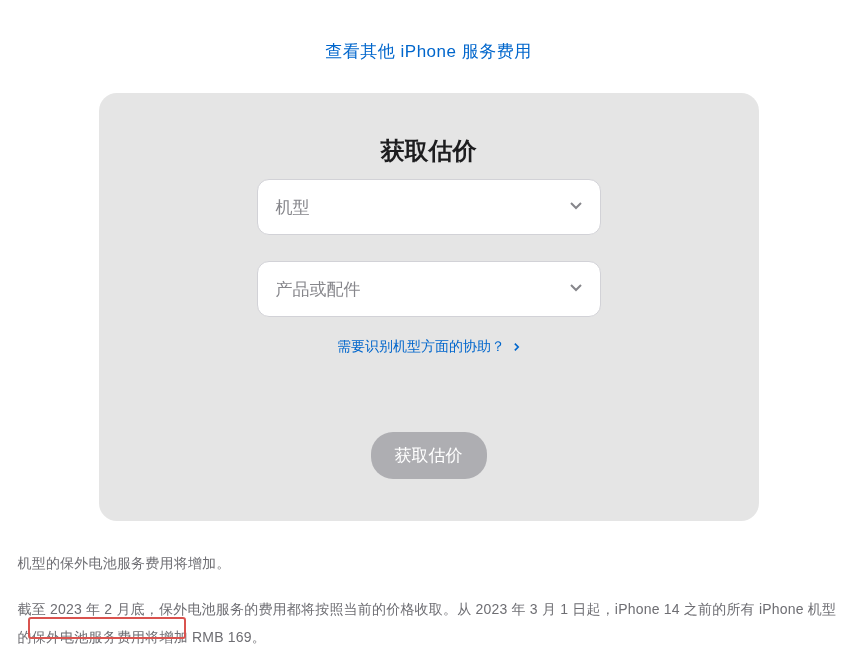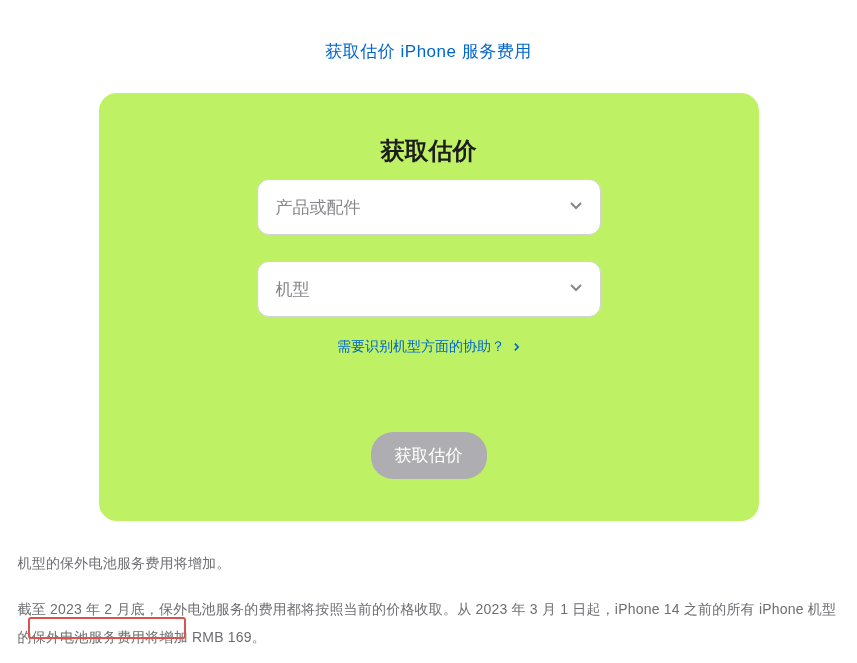--- a/index.html
+++ b/index.html
@@ -21,21 +21,21 @@
       text-align: center;
       padding: 40px 0 30px;
     }
     .top-link a {
       color: #0066cc;
       text-decoration: none;
       font-size: 17px;
       letter-spacing: 0.5px;
     }
     .card {
-      background: #bef264;
+      background: #e5e5e5;
       border-radius: 18px;
       max-width: 660px;
       margin: 0 auto;
       padding: 42px 40px 42px;
       text-align: center;
     }
     .card-title {
       font-size: 24px;
       font-weight: 600;
       color: #1d1d1f;
@@ -131,40 +131,40 @@
       border: 2px solid #d9534f;
       border-radius: 3px;
       pointer-events: none;
     }
   </style>
 </head>
 <body>
 
 <div class="container">
   <div class="top-link">
-    <a href="#">获取估价 iPhone 服务费用</a>
+    <a href="#">查看其他 iPhone 服务费用</a>
   </div>
 
   <div class="card">
     <h2 class="card-title">获取估价</h2>
 
     <div class="select-wrap">
       <div class="select">
-        <span>产品或配件</span>
+        <span>机型</span>
         <span class="chev">
           <svg viewBox="0 0 14 14">
               <polyline points="2,5 7,10 12,5"></polyline>
             </svg>
         </span>
       </div>
     </div>
 
     <div class="select-wrap">
       <div class="select">
-        <span>机型</span>
+        <span>产品或配件</span>
         <span class="chev">
           <svg viewBox="0 0 14 14">
               <polyline points="2,5 7,10 12,5"></polyline>
             </svg>
         </span>
       </div>
     </div>
 
     <div class="help-link">
       <a href="#">

